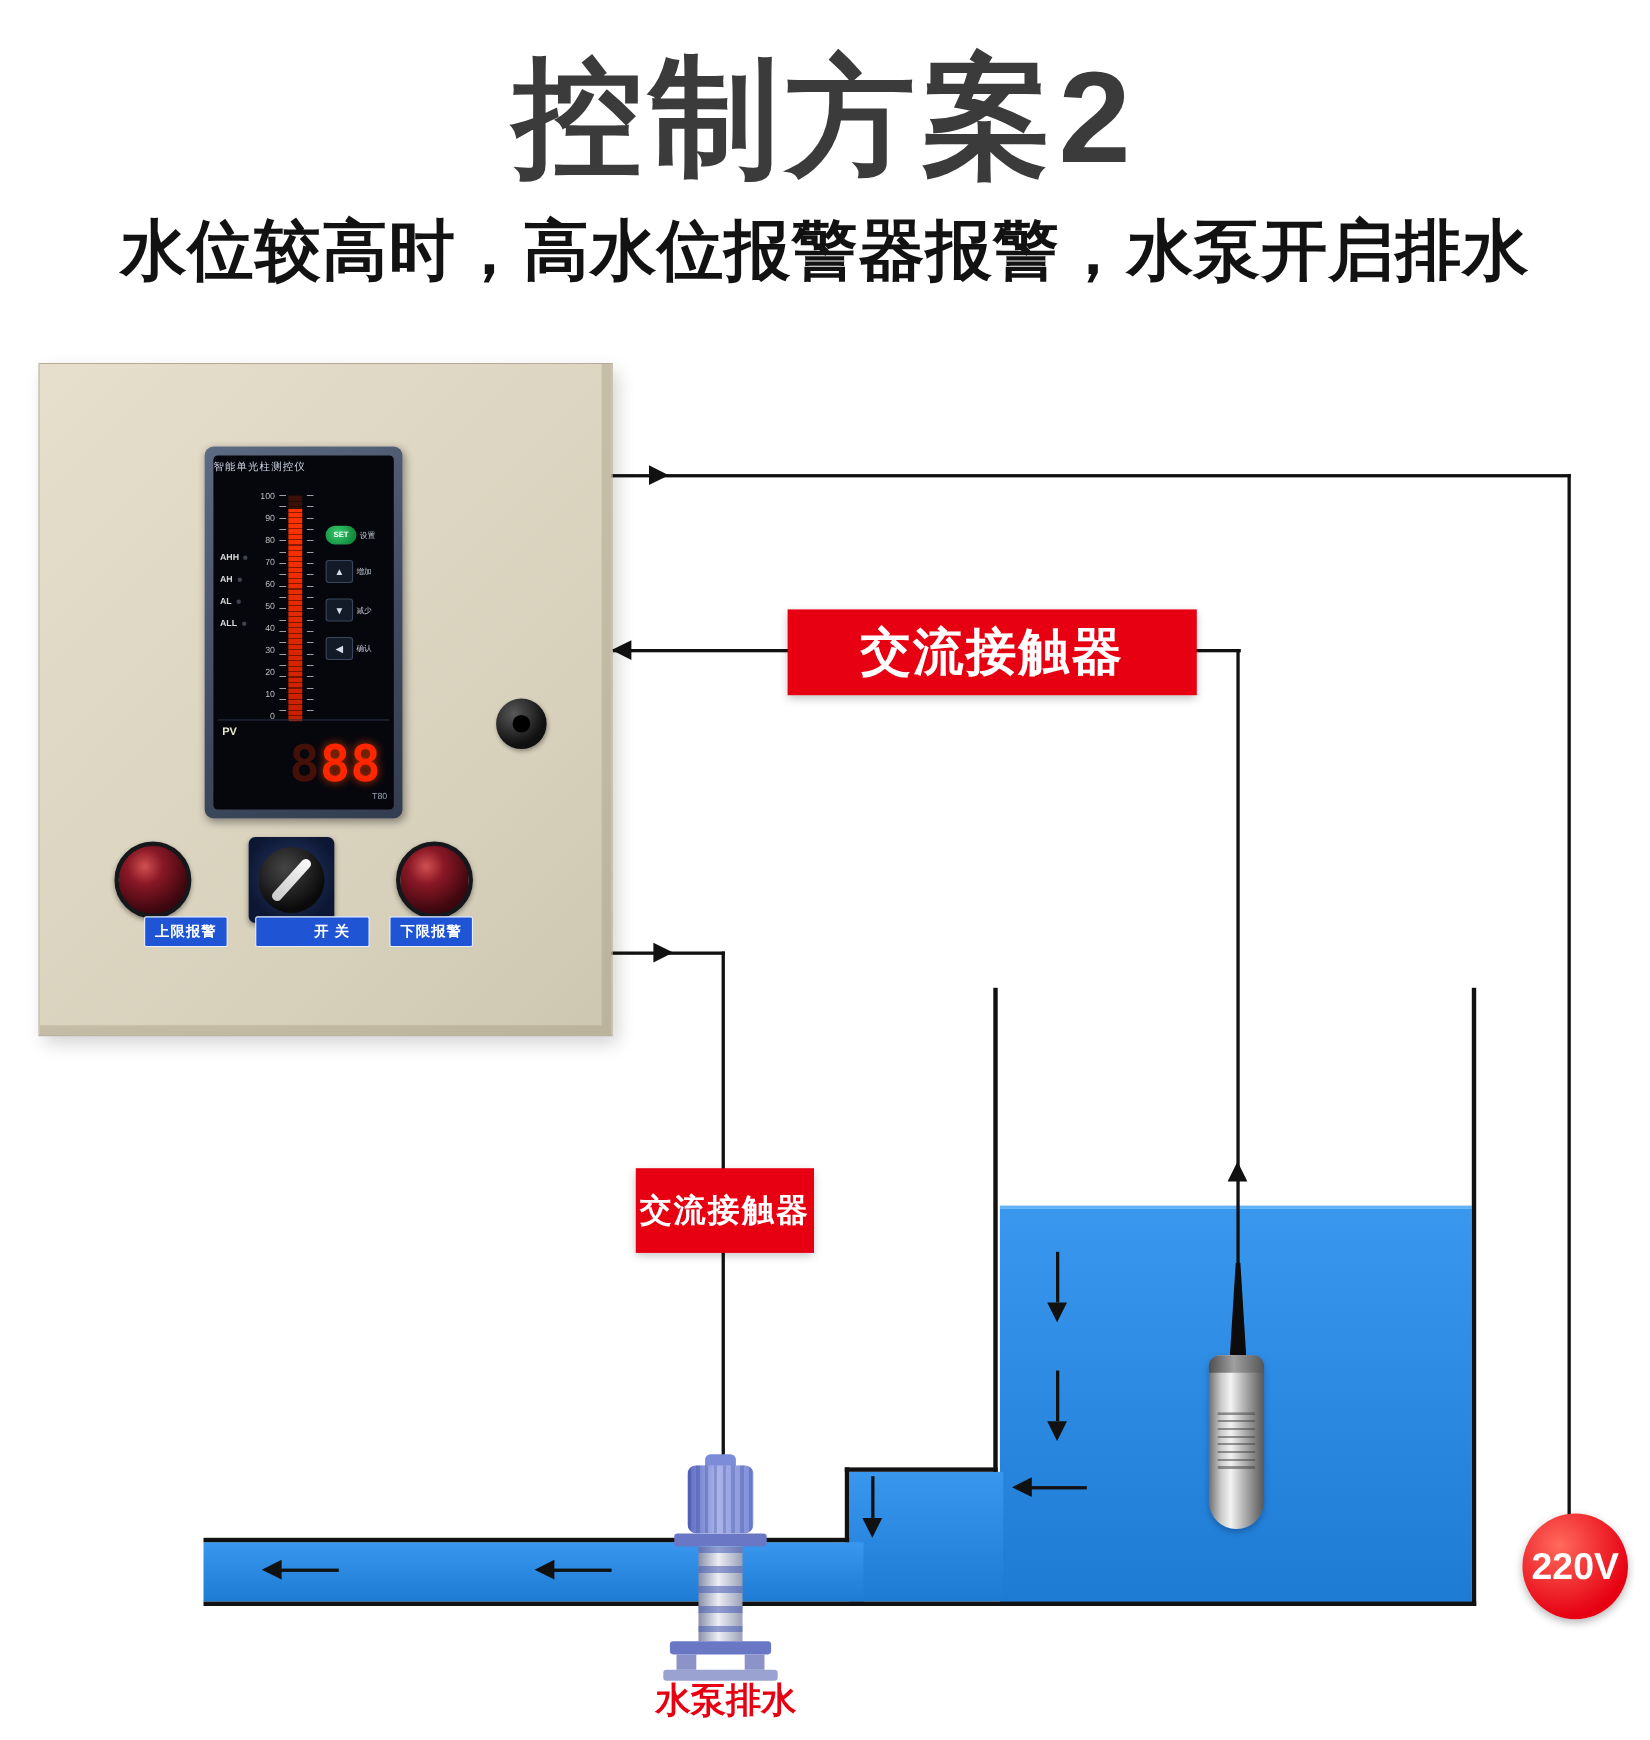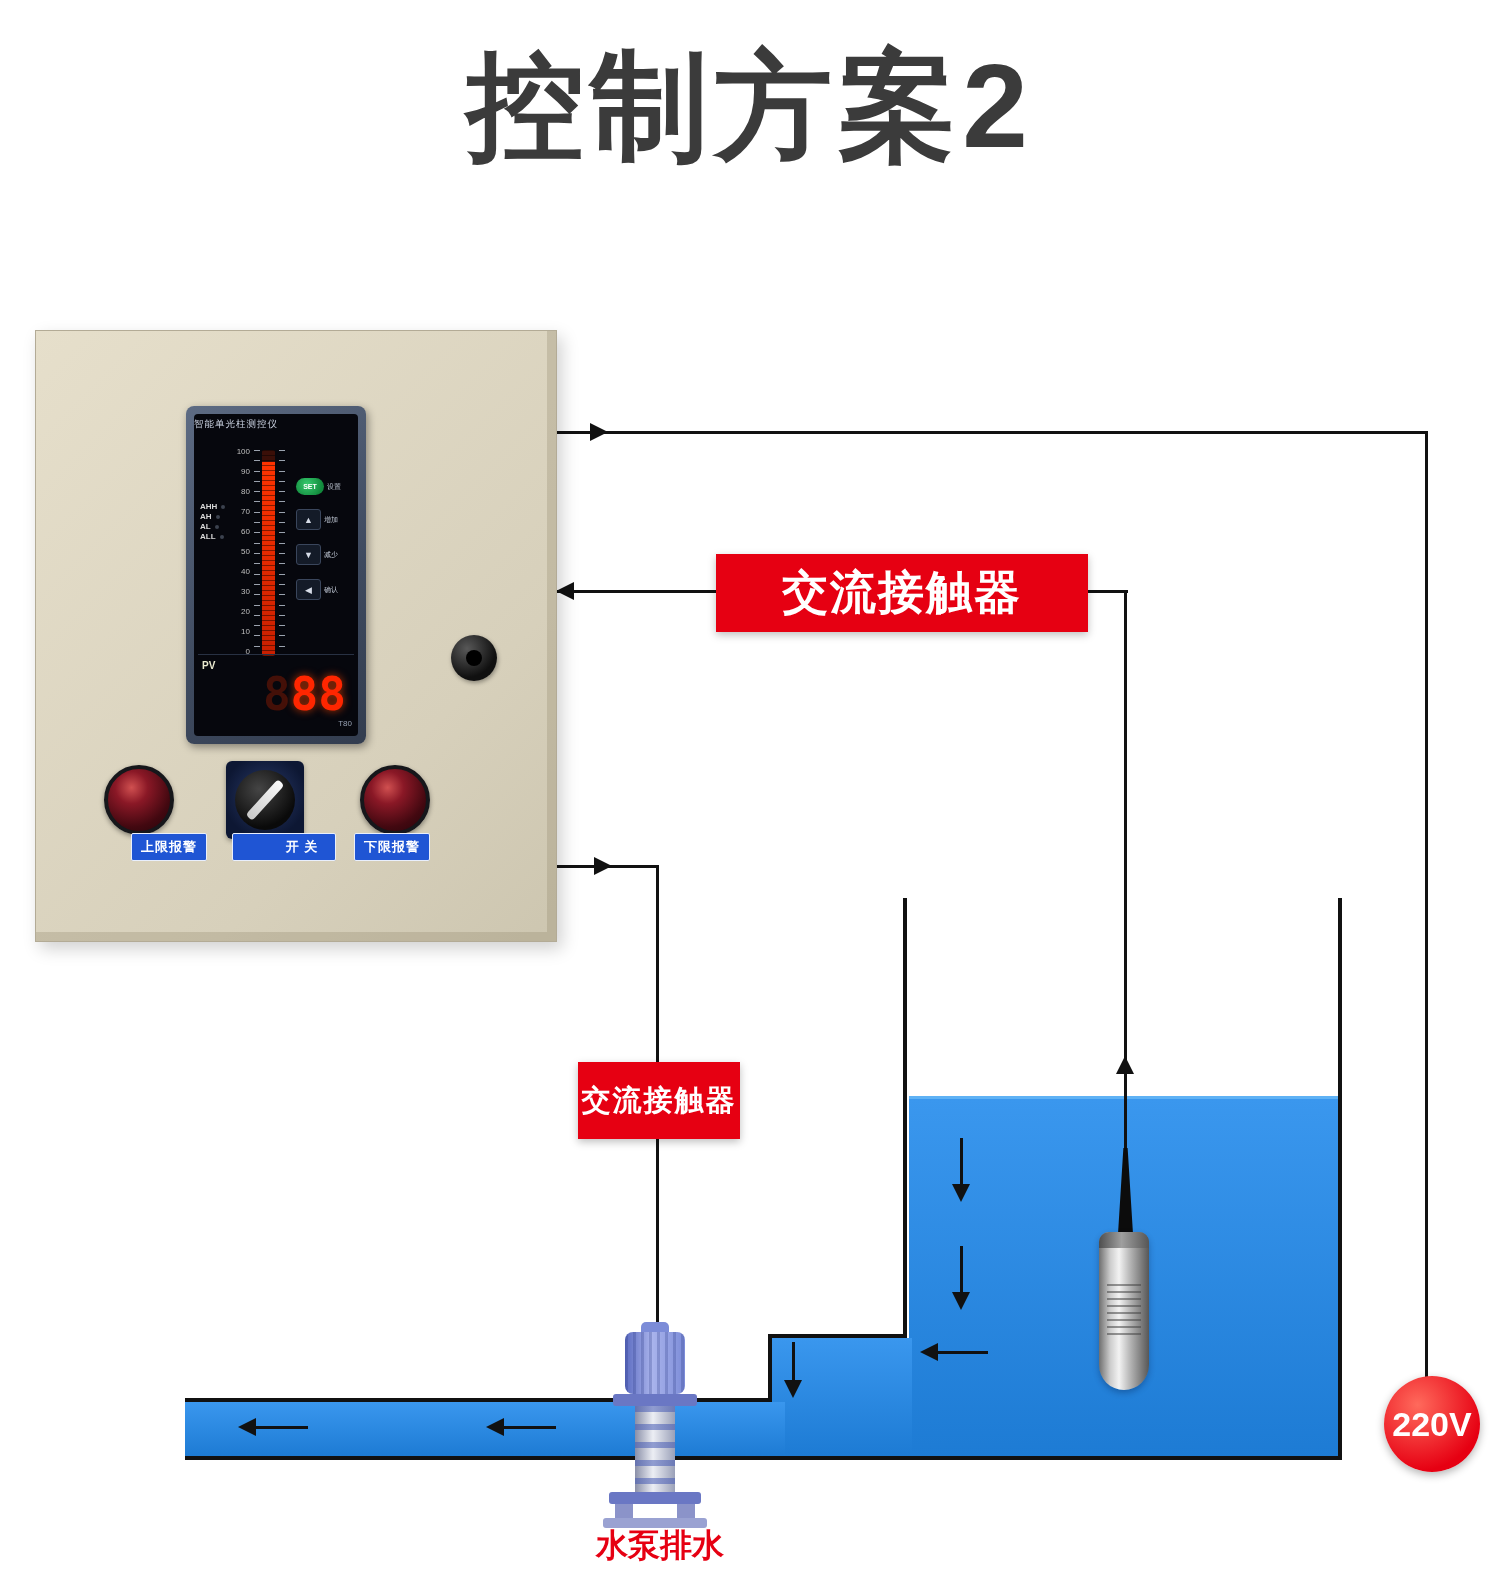--- a/index.html
+++ b/index.html
@@ -48,21 +48,21 @@
   .m-title{position:absolute;left:0;top:4px;width:100%;text-align:left;font-size:9.5px;color:#cdd5e4;letter-spacing:1px;}
   .m-scale{position:absolute;left:34px;top:34px;width:22px;height:208px;display:flex;flex-direction:column;
            justify-content:space-between;align-items:flex-end;}
   .scale-num{font-size:8px;line-height:1;color:#bfbfbf;}
   .m-ticks{position:absolute;top:36px;height:206px;width:6px;
            background:repeating-linear-gradient(to bottom,#9aa2ae 0 1px,transparent 1px 10.3px);}
   .m-ticks.l{left:60px;} .m-ticks.r{left:85px;}
   .m-bar{position:absolute;left:68px;top:36px;width:13px;height:206px;border-radius:2px;
          background:repeating-linear-gradient(to bottom,rgba(0,0,0,.45) 0 1px,rgba(0,0,0,0) 1px 5px),
                     linear-gradient(to bottom,#3a0f08 0 6%,#ff3300 6%,#c81f00 100%);}
-  .m-inds{position:absolute;left:6px;top:88px;display:flex;flex-direction:column;gap:1px;justify-content:flex-end;}
+  .m-inds{position:absolute;left:6px;top:88px;display:flex;flex-direction:column;gap:11px;justify-content:flex-end;}
   .ind-item{font-size:8px;font-weight:bold;color:#d8d8d8;display:flex;align-items:center;}
   .ind-item::after{content:"";width:4px;height:4px;border-radius:50%;background:#3c424e;margin-left:4px;display:inline-block;}
   .m-btns{position:absolute;left:102px;top:64px;width:60px;}
   .mrow{display:flex;align-items:center;gap:3px;margin-bottom:14px;}
   .mset{width:28px;height:17px;border-radius:9px;background:radial-gradient(circle at 40% 35%,#36c96e,#128a3c 75%);
         color:#fff;font-size:7px;font-weight:bold;display:flex;align-items:center;justify-content:center;}
   .mkey{width:23px;height:19px;border-radius:3px;background:#141b28;border:1px solid #3a465c;
         color:#d7dde8;font-size:9px;display:flex;align-items:center;justify-content:center;}
   .mcap{font-size:7px;color:#c4ccd9;}
   .m-div{position:absolute;left:4px;right:4px;top:240px;height:1px;background:#27304200;border-top:1px solid #283143;}
@@ -120,20 +120,21 @@
   .p-footL{left:30px;top:182px;width:18px;height:14px;background:#8b93c9;}
   .p-footR{left:92px;top:182px;width:18px;height:14px;background:#8b93c9;}
   .p-base{left:18px;top:196px;width:104px;height:10px;border-radius:3px;background:#9aa2d2;}
 </style>
 </head>
 <body>
 
 <div class="canvas">
 
   <div class="title">控制方案2</div>
+  <div class="subtitle">水位较高时，高水位报警器报警，水泵开启排水</div>
 
   <div class="water" style="left:909px;top:1096px;width:429px;height:360px;border-top:3px solid #5fb2f5;"></div>
   <div class="water" style="left:772px;top:1338px;width:140px;height:118px;"></div>
   <div class="water" style="left:185px;top:1402px;width:600px;height:54px;"></div>
 
   <div class="wall" style="left:903px;top:898px;width:4px;height:440px;"></div>
   <div class="wall" style="left:1338px;top:898px;width:4px;height:562px;"></div>
   <div class="wall" style="left:185px;top:1456px;width:1157px;height:4px;"></div>
   <div class="wall" style="left:768px;top:1334px;width:139px;height:4px;"></div>
   <div class="wall" style="left:768px;top:1334px;width:4px;height:68px;"></div>

